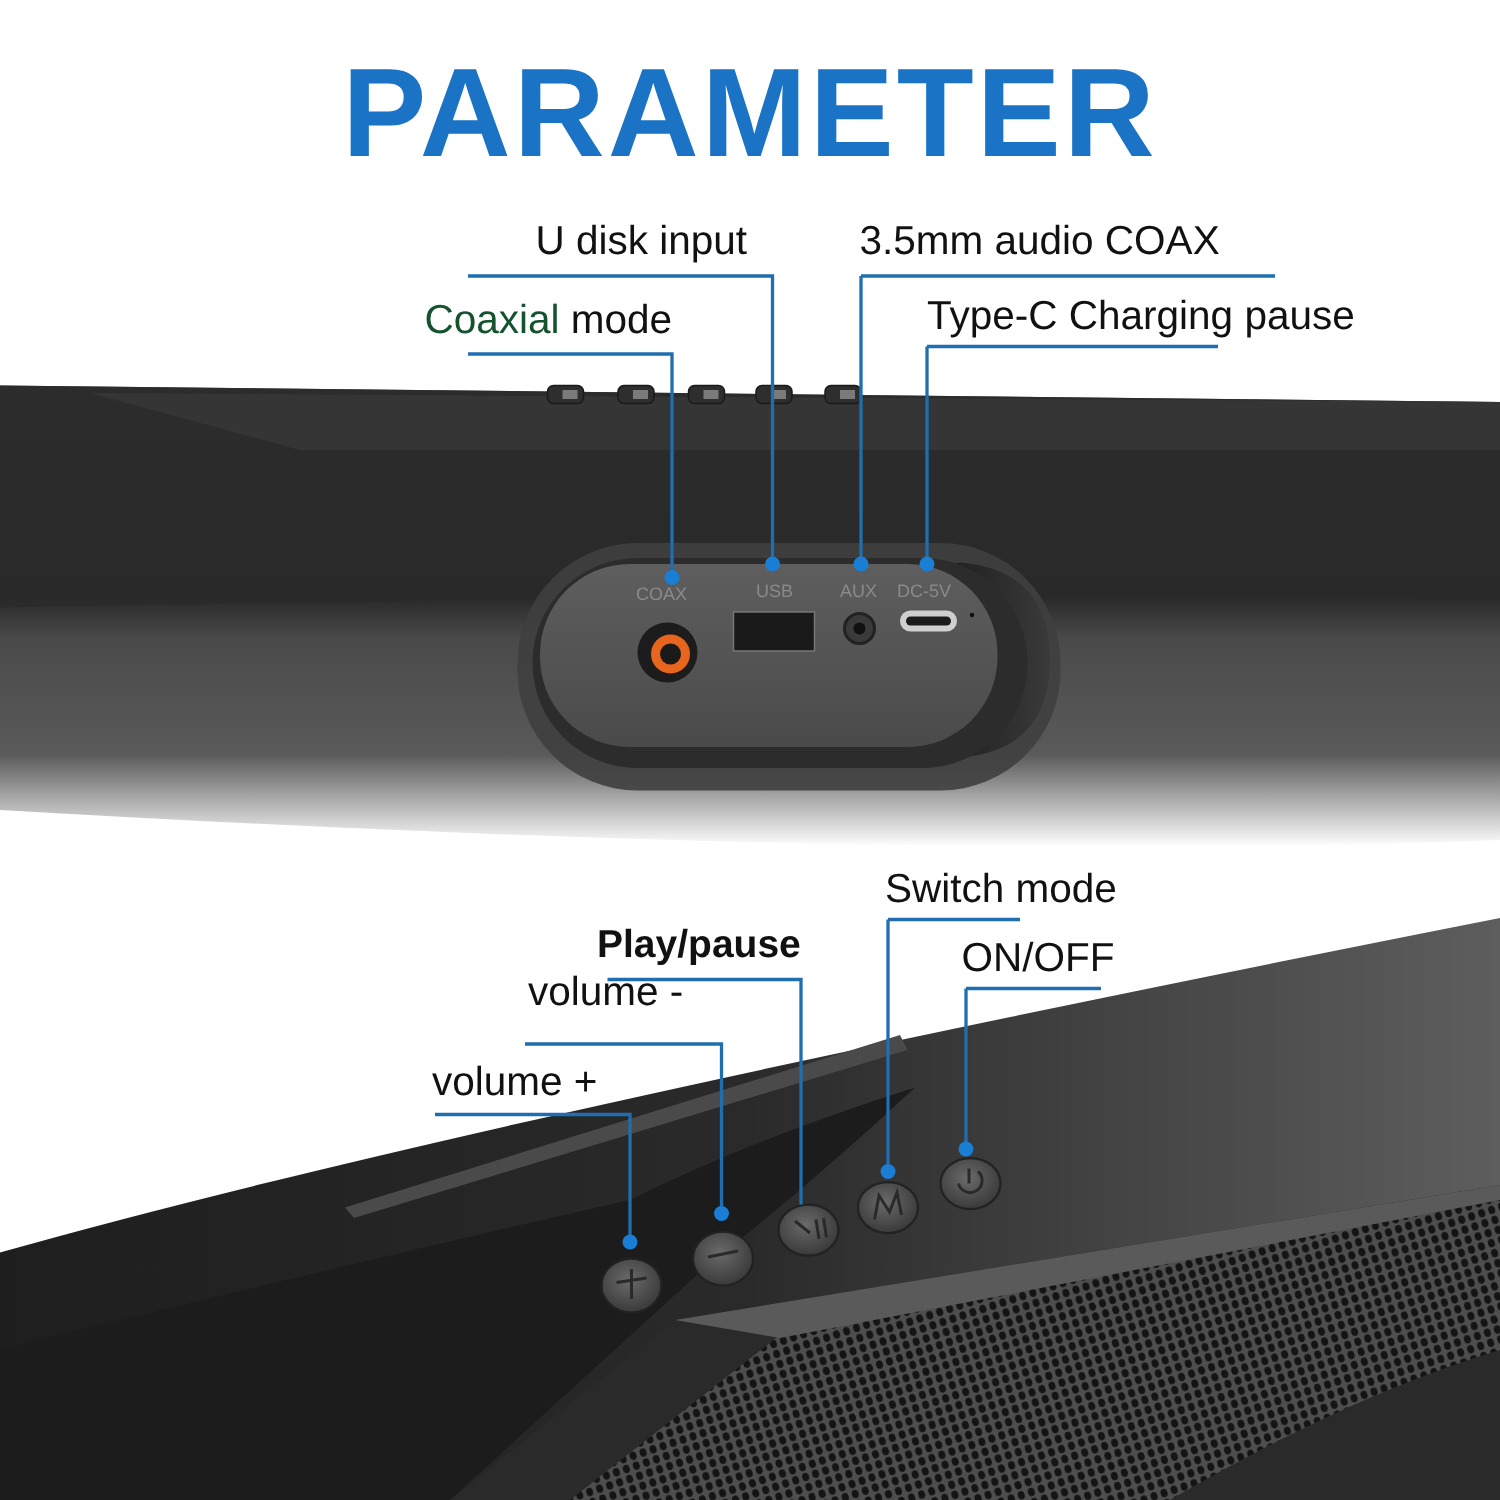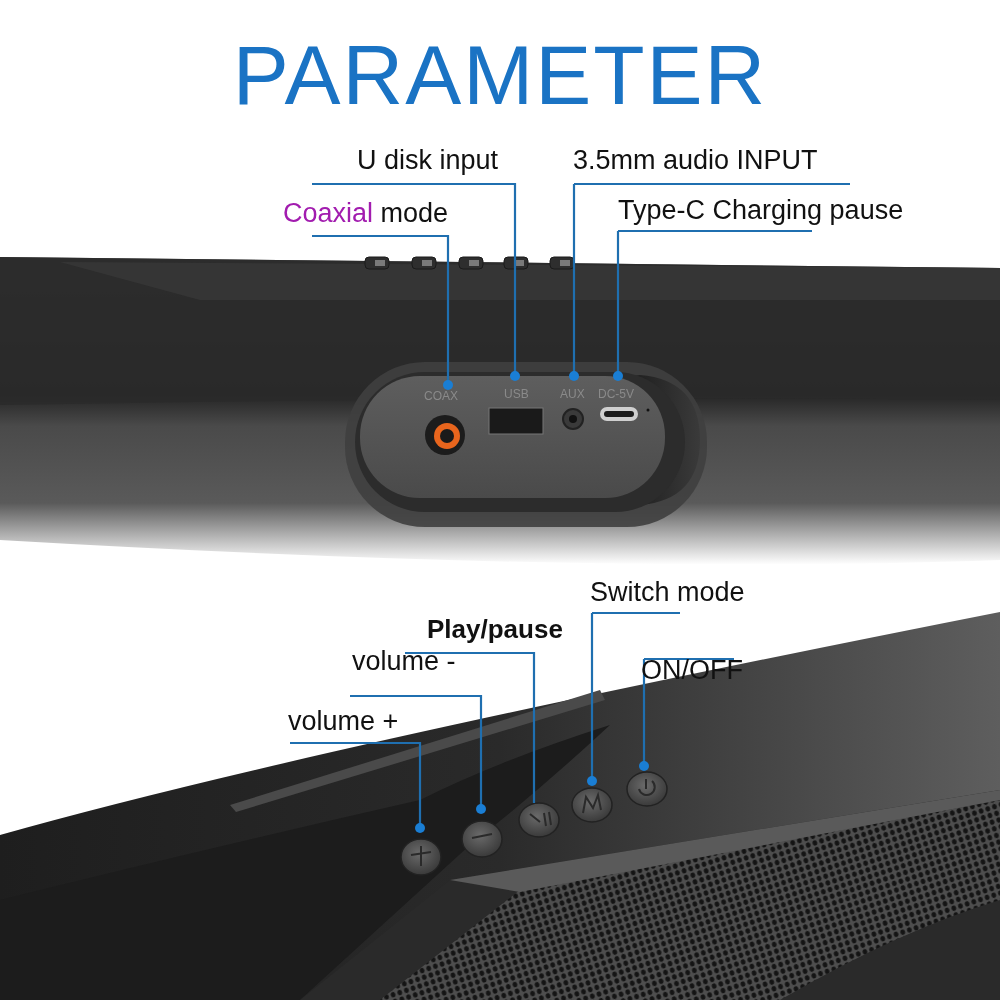--- a/index.html
+++ b/index.html
@@ -1,20 +1,20 @@
 <!DOCTYPE html>
 <html><head>
 <meta charset="utf-8">
 <style>
   html, body { margin:0; padding:0; background:#ffffff; }
   body { width:1000px; height:1000px; position:relative; overflow:hidden; font-family:"Liberation Sans", sans-serif; }
-  .title { position:absolute; left:0; top:30px; width:1000px; text-align:center; font-size:84px; font-weight:normal; color:#1a73c4; letter-spacing:2px; line-height:90px; }
+  .title { position:absolute; left:0; top:30px; width:1000px; text-align:center; font-size:84px; font-weight:bold; color:#1a73c4; letter-spacing:2px; line-height:90px; }
   .label { position:absolute; font-size:27px; color:#111111; white-space:nowrap; line-height:32px; }
   .label.bold { font-weight:bold; }
-  .label .grey { color:#a21caf; }
+  .label .grey { color:#14532d; }
   svg.scene { position:absolute; left:0; top:0; }
   .lead { stroke:#1f6fb0; stroke-width:2.2; fill:none; }
   .dot { fill:#1a7ed4; }
   .port-label { font-family:"Liberation Sans", sans-serif; font-size:12px; fill:#8a8a8a; }
 </style>
 </head>
 <body>
 
 <div class="title">PARAMETER</div>
 
@@ -152,21 +152,21 @@
     <path class="lead" d="M592,613 L680,613"></path>
     <path class="lead" d="M592,613 L592,781"></path>
     <circle class="dot" cx="592" cy="781" r="5"></circle>
     <path class="lead" d="M644,659 L734,659"></path>
     <path class="lead" d="M644,659 L644,766"></path>
     <circle class="dot" cx="644" cy="766" r="5"></circle>
   </g>
 </svg>
 
 <div class="label" style="left:357px; top:144px;">U disk input</div>
-<div class="label" style="left:573px; top:144px;">3.5mm audio INPUT</div>
+<div class="label" style="left:573px; top:144px;">3.5mm audio COAX</div>
 <div class="label" style="left:283px; top:197px;"><span class="grey">Coaxial</span><span style="white-space:pre"> mode</span></div>
 <div class="label" style="left:618px; top:194px;">Type-C Charging pause</div>
 
 <div class="label" style="left:590px; top:576px;text-align:right;">Switch mode</div>
-<div class="label bold" style="left:398px; top:613px; font-size:26px;margin-left:29px;">Play/pause</div>
-<div class="label" style="left:641px; top:622px;margin-top:32px;">ON/OFF</div>
+<div class="label bold" style="left:398px; top:613px; font-size:26px;">Play/pause</div>
+<div class="label" style="left:641px; top:622px;">ON/OFF</div>
 <div class="label" style="left:352px; top:645px;">volume -</div>
 <div class="label" style="left:288px; top:705px;">volume +</div>
 
 </body></html>

